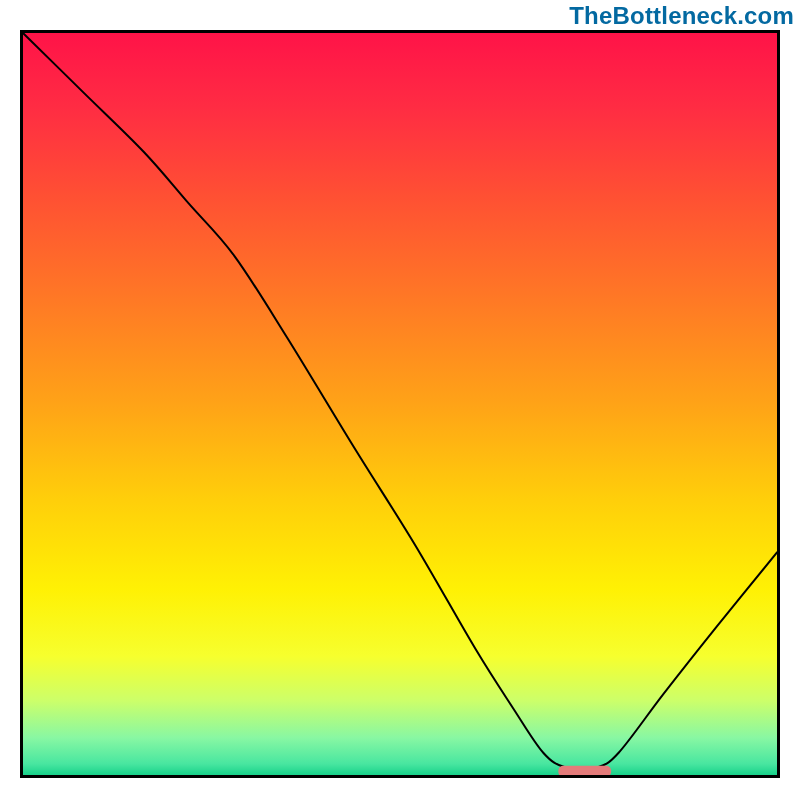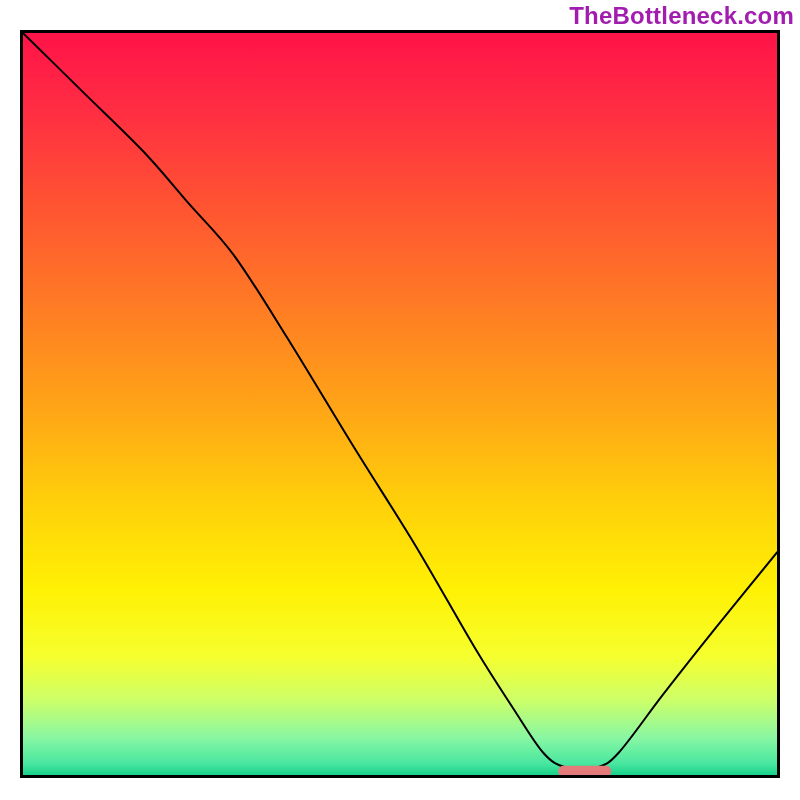--- a/index.html
+++ b/index.html
@@ -15,21 +15,21 @@
     position: relative;
     width: 800px;
     height: 800px;
   }
   .watermark {
     position: absolute;
     top: 2px;
     right: 6px;
     font-size: 24px;
     font-weight: 600;
-    color: #a21caf;
+    color: #0369a1;
     letter-spacing: 0.2px;
     z-index: 10;
   }
   .plot-wrap {
     position: absolute;
     left: 20px;
     top: 30px;
     width: 760px;
     height: 748px;
   }

